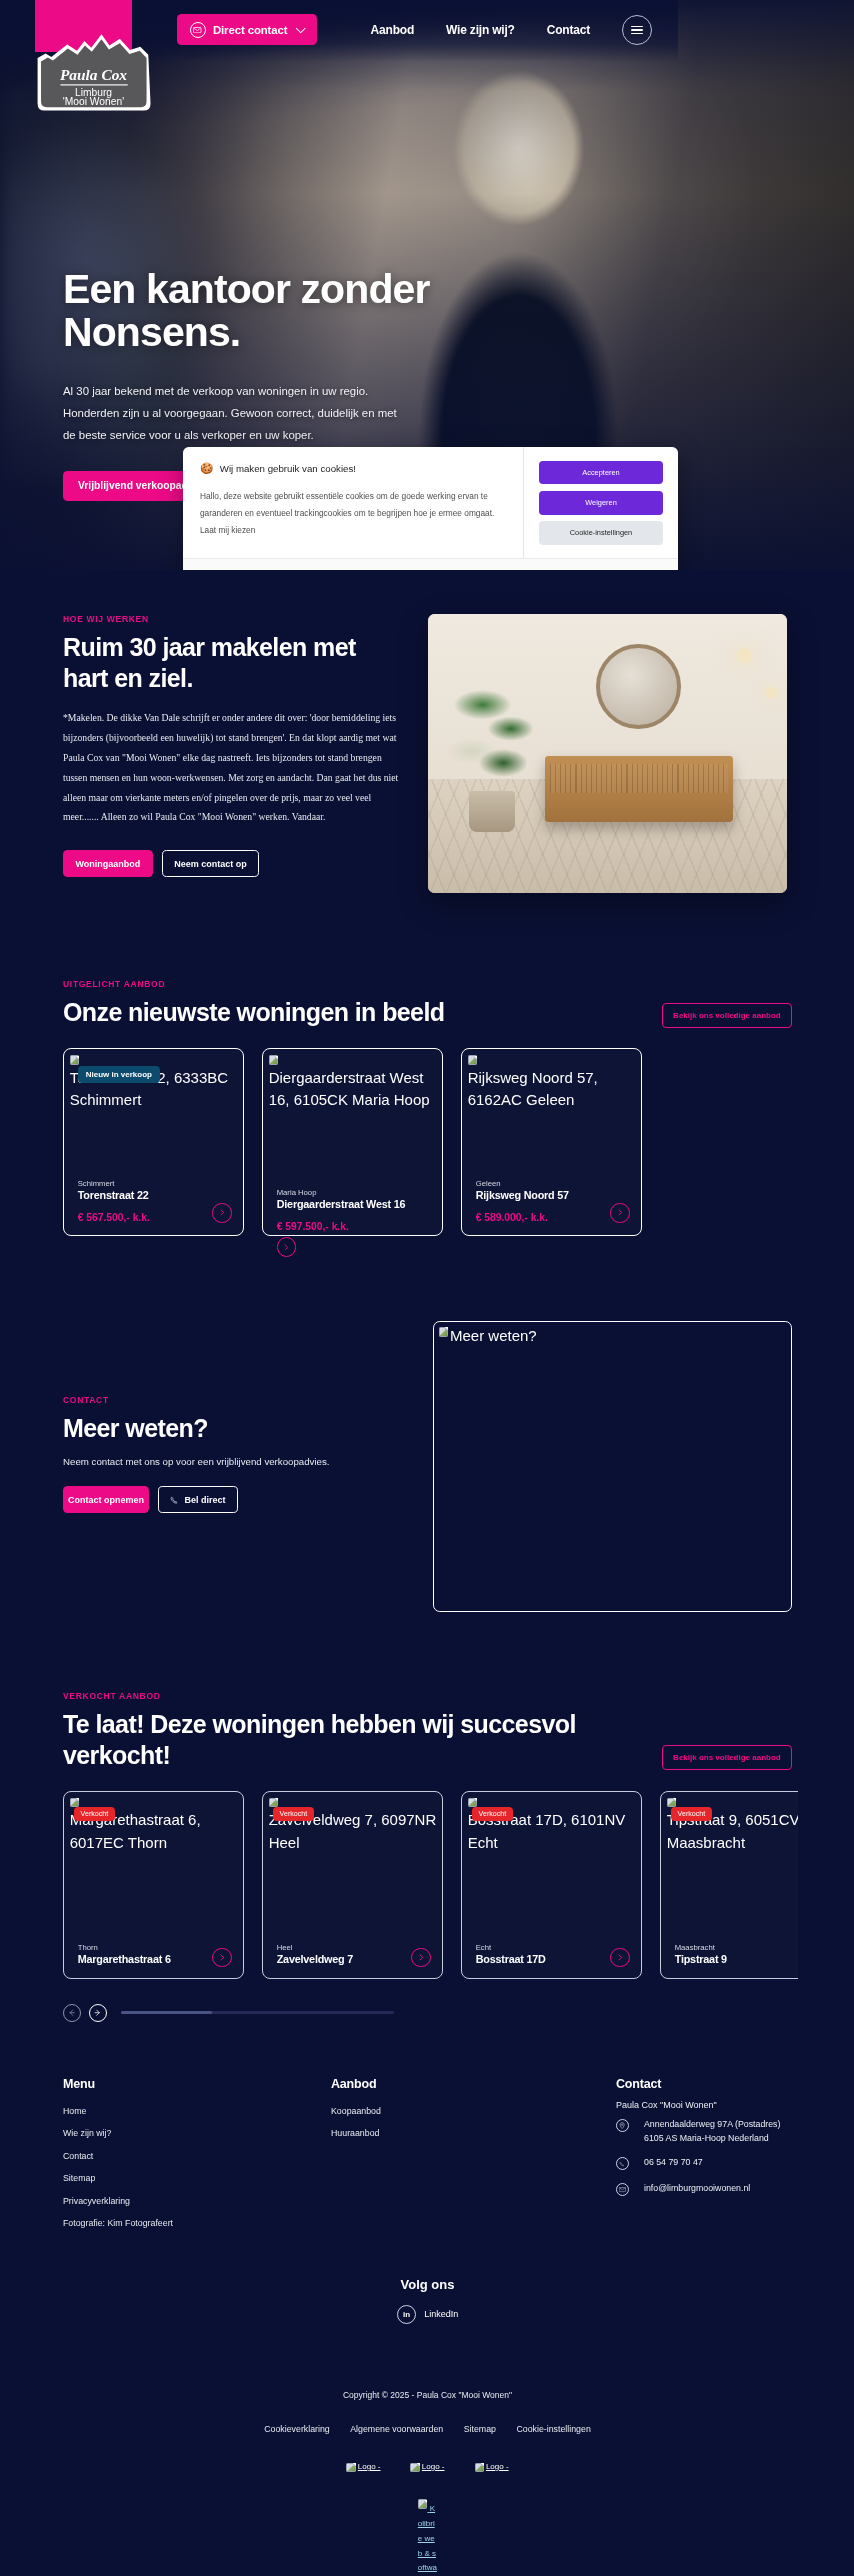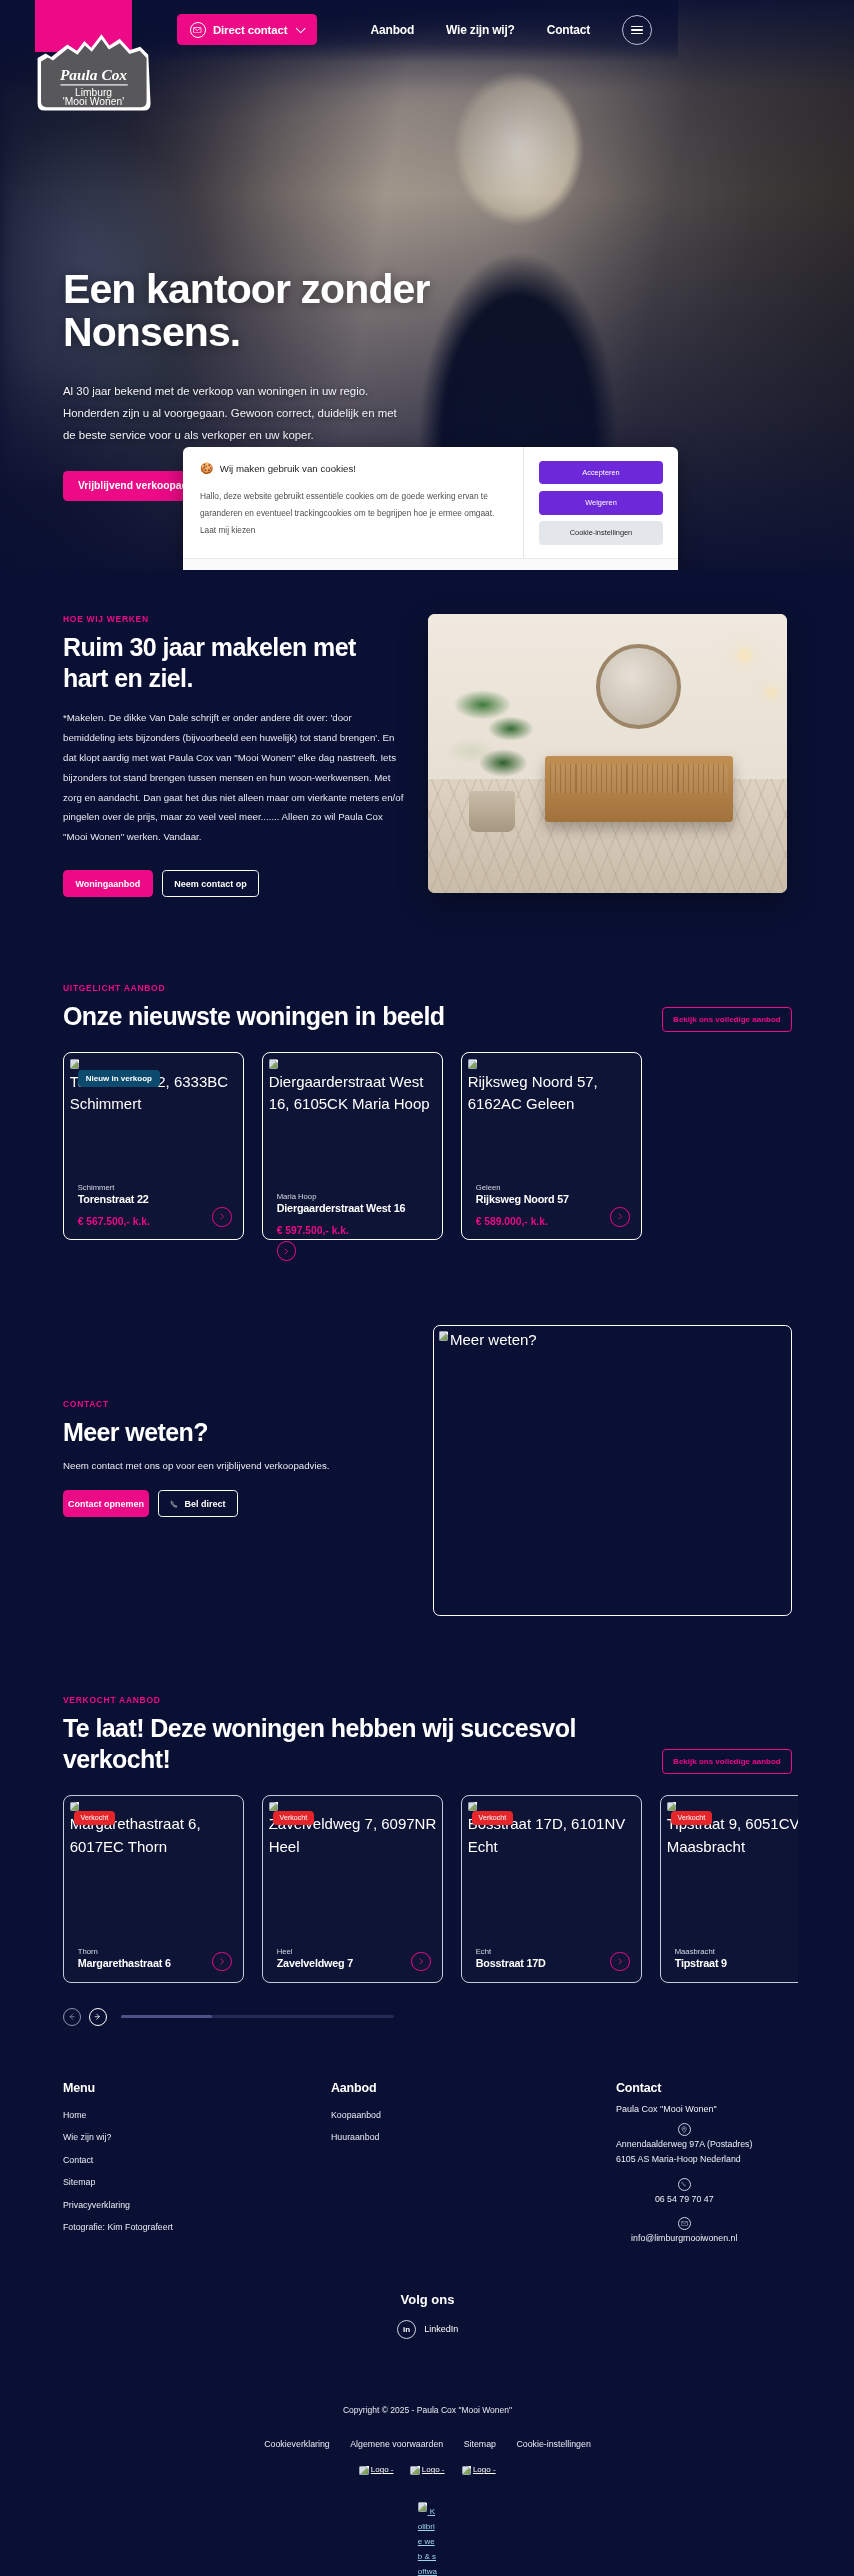--- a/index.html
+++ b/index.html
@@ -97,21 +97,21 @@
   .ck-grey{background:#e3e7ec;color:#1d1d1d;}
   .cookie-foot{border-top:0.6px solid #e9e9e9;padding:8.5px 17px;display:flex;gap:13.7px;background:#fafafa;}
   .cookie-foot a{color:#555;font-size:7.7px;text-decoration:none;}
 
   
   .section{position:relative;width:855px;}
   .eyebrow{color:#ec0a87;font-weight:bold;font-size:8.5px;letter-spacing:0.7px;text-transform:uppercase;}
   h2.sec-title{font-size:25px;line-height:1.22;font-weight:bold;letter-spacing:-0.6px;margin-top:8px;}
   .work{display:flex;padding:44px 63px 34px 63px;gap:23px;align-items:flex-start;}
   .work-left{width:342px;}
-  .work-body{margin-top:15px;font-size:9.7px;line-height:2.05;color:#e7e9f1;}
+  .work-body{margin-top:15px;font-size:9.7px;line-height:2.05;color:#e7e9f1;font-family:Liberation Serif, serif;}
   .work-cta{margin-top:23px;display:flex;gap:9px;}
   .work-cta .btn-pink{padding:8px 12.5px;font-size:9px;}
   .work-cta .btn-outline{padding:7.4px 11.4px;font-size:9px;}
   .work-img{
     width:359px;height:279px;border-radius:6.8px;overflow:hidden;flex:none;position:relative;
     background:linear-gradient(165deg,#e9e2d6 0%,#ded4c4 30%,#cfc4b2 62%,#b9ab96 100%);
     box-shadow:0 10.3px 28.5px rgba(0,0,0,.35);
   }
   .wi-wall{position:absolute;left:0;top:0;right:0;height:171px;background:linear-gradient(180deg,#efe9df 0%,#e7dfd2 100%);}
   .wi-floor{position:absolute;left:0;bottom:0;right:0;height:114px;
@@ -193,34 +193,34 @@
   
   footer{padding:55px 63px 0 63px;}
   .foot-cols{display:flex;}
   .fc1{width:268px;}
   .fc2{width:285px;}
   .fc3{width:auto;}
   .foot-h{font-size:12.5px;font-weight:bold;letter-spacing:-0.2px;}
   .foot-list{margin-top:15px;display:flex;flex-direction:column;gap:12.5px;}
   .foot-list a{color:#e9ebf3;font-size:8.8px;text-decoration:none;}
   .foot-name{margin-top:9px;font-size:9px;color:#eef0f6;}
-  .foot-row{display:flex;gap:3px;align-items:center;margin-top:9px;font-size:8.8px;color:#eef0f6;flex-direction:column;}
+  .foot-row{display:flex;gap:15px;align-items:flex-start;margin-top:9px;font-size:8.8px;color:#eef0f6;}
   .ico-c{width:13px;height:13px;border:0.8px solid #cfd3e4;border-radius:50%;flex:none;display:flex;align-items:center;justify-content:center;margin-top:0.6px;}
   .foot-row .lines div+div{margin-top:4.6px;}
 
   .follow{text-align:center;margin-top:49px;}
   .follow h3{font-size:13px;font-weight:bold;}
   .follow-row{margin-top:12.5px;display:inline-flex;align-items:center;gap:8px;}
   .li-circ{width:19.4px;height:19.4px;border:0.9px solid #cfd3e4;border-radius:50%;display:flex;align-items:center;justify-content:center;font-size:8px;font-weight:bold;}
   .follow-row span.lbl{font-size:9px;}
 
   .copy{text-align:center;margin-top:66px;font-size:8.5px;color:#e9ebf3;}
   .legal{margin-top:24px;display:flex;gap:20.5px;justify-content:center;}
   .legal a{color:#e9ebf3;font-size:8.8px;text-decoration:none;}
-  .partner-logos{margin-top:15px;display:flex;gap:17px;justify-content:center;}
+  .partner-logos{margin-top:27px;display:flex;gap:30px;justify-content:center;}
   .plink{display:inline-flex;gap:1.7px;align-items:center;color:#ffffff;font-size:8px;text-decoration:underline;}
   .builder{margin-top:27px;display:flex;justify-content:center;padding-bottom:23px;}
   .builder a{width:19.4px;text-decoration:underline;color:#9fd4e8;font-size:8px;line-height:1.85;display:block;word-break:break-all;}
   .builder .broken-ico{margin:0 0 2.3px 0;}
 </style>
 </head>
 <body>
 
 <div class="page">
 

